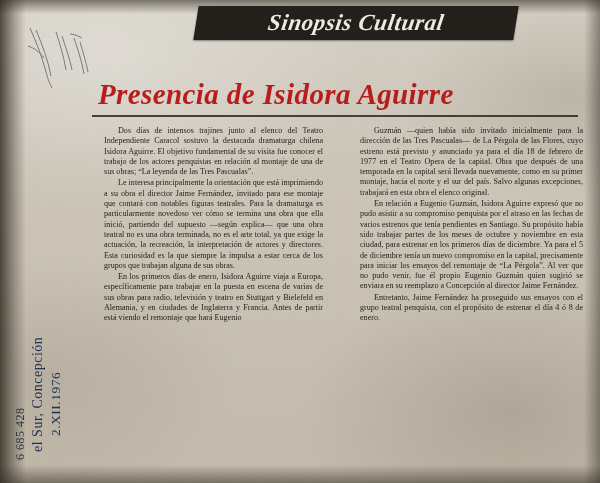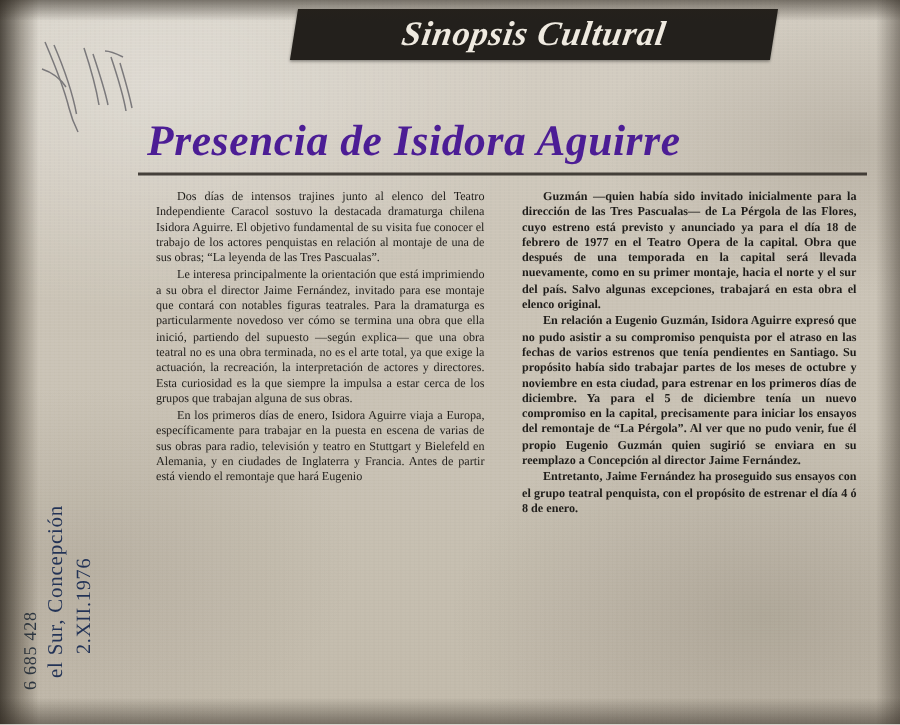--- a/index.html
+++ b/index.html
@@ -74,21 +74,21 @@
     letter-spacing: .6px;
     transform: skewX(-9deg);
     white-space: nowrap;
   }
 
   
   #headline {
     position: absolute;
     left: 98px; top: 78px;
     width: 470px;
-    color: #4c1d95;
+    color: #b91c1c;
     font-family: "Liberation Serif", serif;
     font-style: italic;
     font-weight: bold;
     font-size: 29px;
     letter-spacing: .4px;
     white-space: nowrap;
   }
   #rule {
     position: absolute;
     left: 92px; top: 115px;
@@ -103,21 +103,21 @@
     top: 126px;
     color: #1f1d1a;
     font-family: "Liberation Serif", serif;
     font-size: 8.1px;
     line-height: 10.3px;
     text-align: justify;
     text-justify: inter-word;
     hyphens: auto;
   }
   #col1 { left: 92px; width: 231px; }
-  #col2 { left: 336px; width: 235px; font-weight: bold; }
+  #col2 { left: 348px; width: 235px; }
   .col p { margin: 0 0 1px 12px; text-indent: 14px; }
 
   
   .hand {
     position: absolute;
     color: #1a2c52;
     font-family: "Liberation Serif", serif;
     font-size: 13px;
     letter-spacing: .5px;
     white-space: nowrap;

